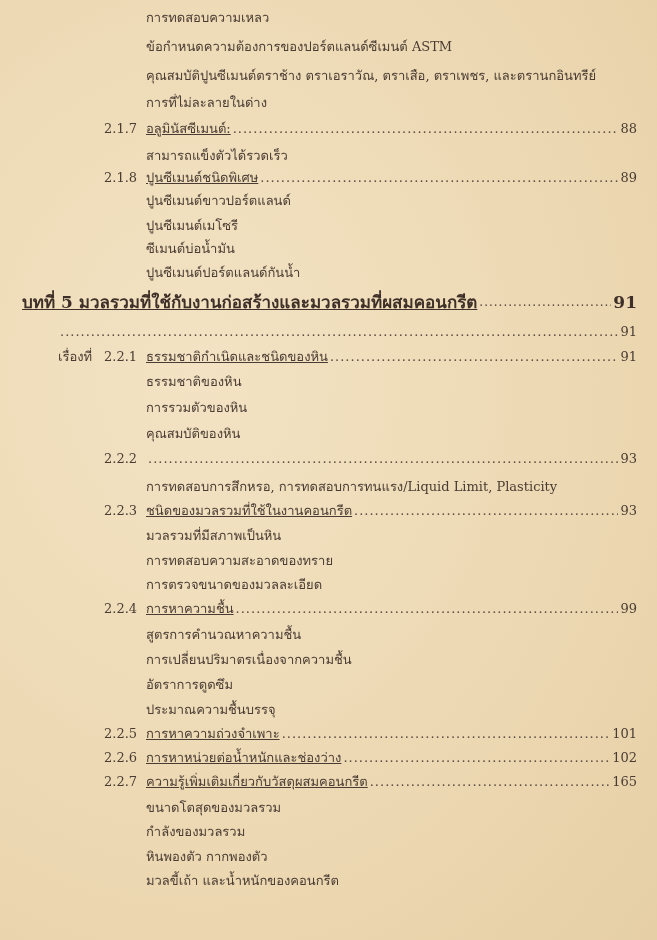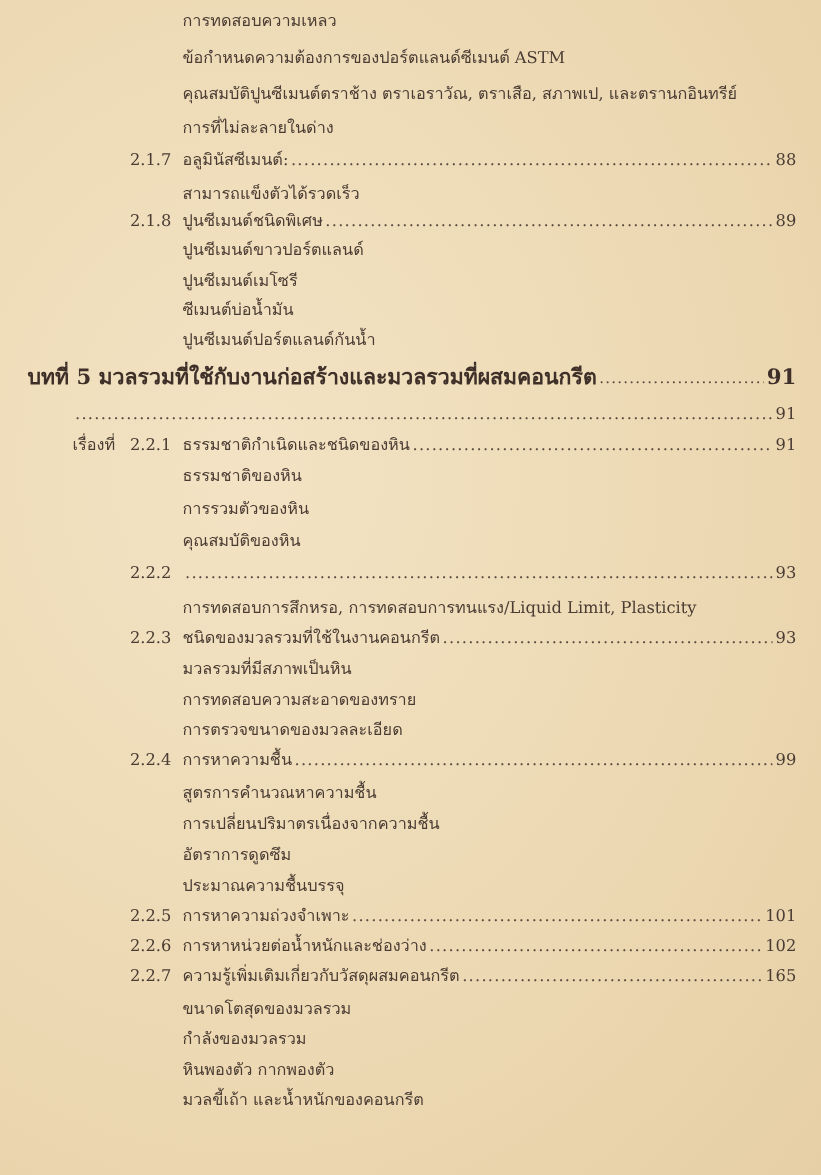--- a/index.html
+++ b/index.html
@@ -16,37 +16,37 @@
     white-space:nowrap;
     font-size:13px;
     line-height:18px;
   }
   .sub { left:146px;text-align:center; }
   .entry {
     position:absolute; display:flex; align-items:flex-end;
     font-size:13px; line-height:18px; white-space:nowrap;
   }
   .entry .num { display:inline-block; }
-  .entry .title { display:inline-block; }
+  .entry .title { display:inline-block;text-decoration:underline; }
   .entry .dots {
     flex:1; overflow:hidden; margin:0 2px;
     letter-spacing:1px; color:#5a4a40;
   }
   .entry .dots::before { content:"................................................................................................................................................................................................"; }
   .entry .page { text-align:right; }
   .chapter {
     font-size:17px; font-weight:bold; line-height:24px; color:#3e3029;
   }
 </style>
 </head>
 <body>
 
 <div class="line sub" style="top:9px">การทดสอบความเหลว</div>
 <div class="line sub" style="top:38px">ข้อกำหนดความต้องการของปอร์ตแลนด์ซีเมนต์ ASTM</div>
-<div class="line sub" style="top:67px">คุณสมบัติปูนซีเมนต์ตราช้าง ตราเอราวัณ, ตราเสือ, สภาพเป, และตรานกอินทรีย์</div>
+<div class="line sub" style="top:67px">คุณสมบัติปูนซีเมนต์ตราช้าง ตราเอราวัณ, ตราเสือ, ตราเพชร, และตรานกอินทรีย์</div>
 <div class="line sub" style="top:94px">การที่ไม่ละลายในด่าง</div>
 
 <div class="entry" style="top:120px;left:104px;width:533px">
   <span class="num" style="width:42px">2.1.7</span>
   <span class="title">อลูมินัสซีเมนต์:</span>
   <span class="dots"></span>
   <span class="page">88</span>
 </div>
 <div class="line sub" style="top:147px">สามารถแข็งตัวได้รวดเร็ว</div>
 

